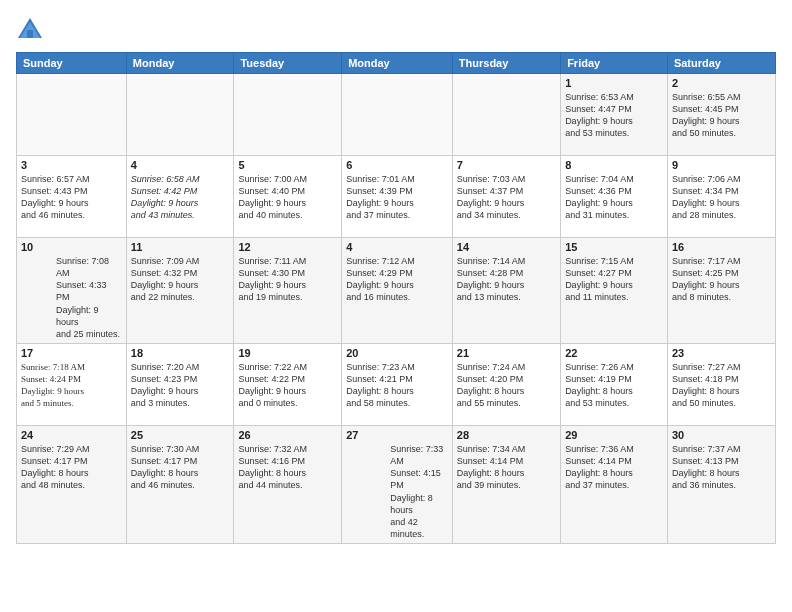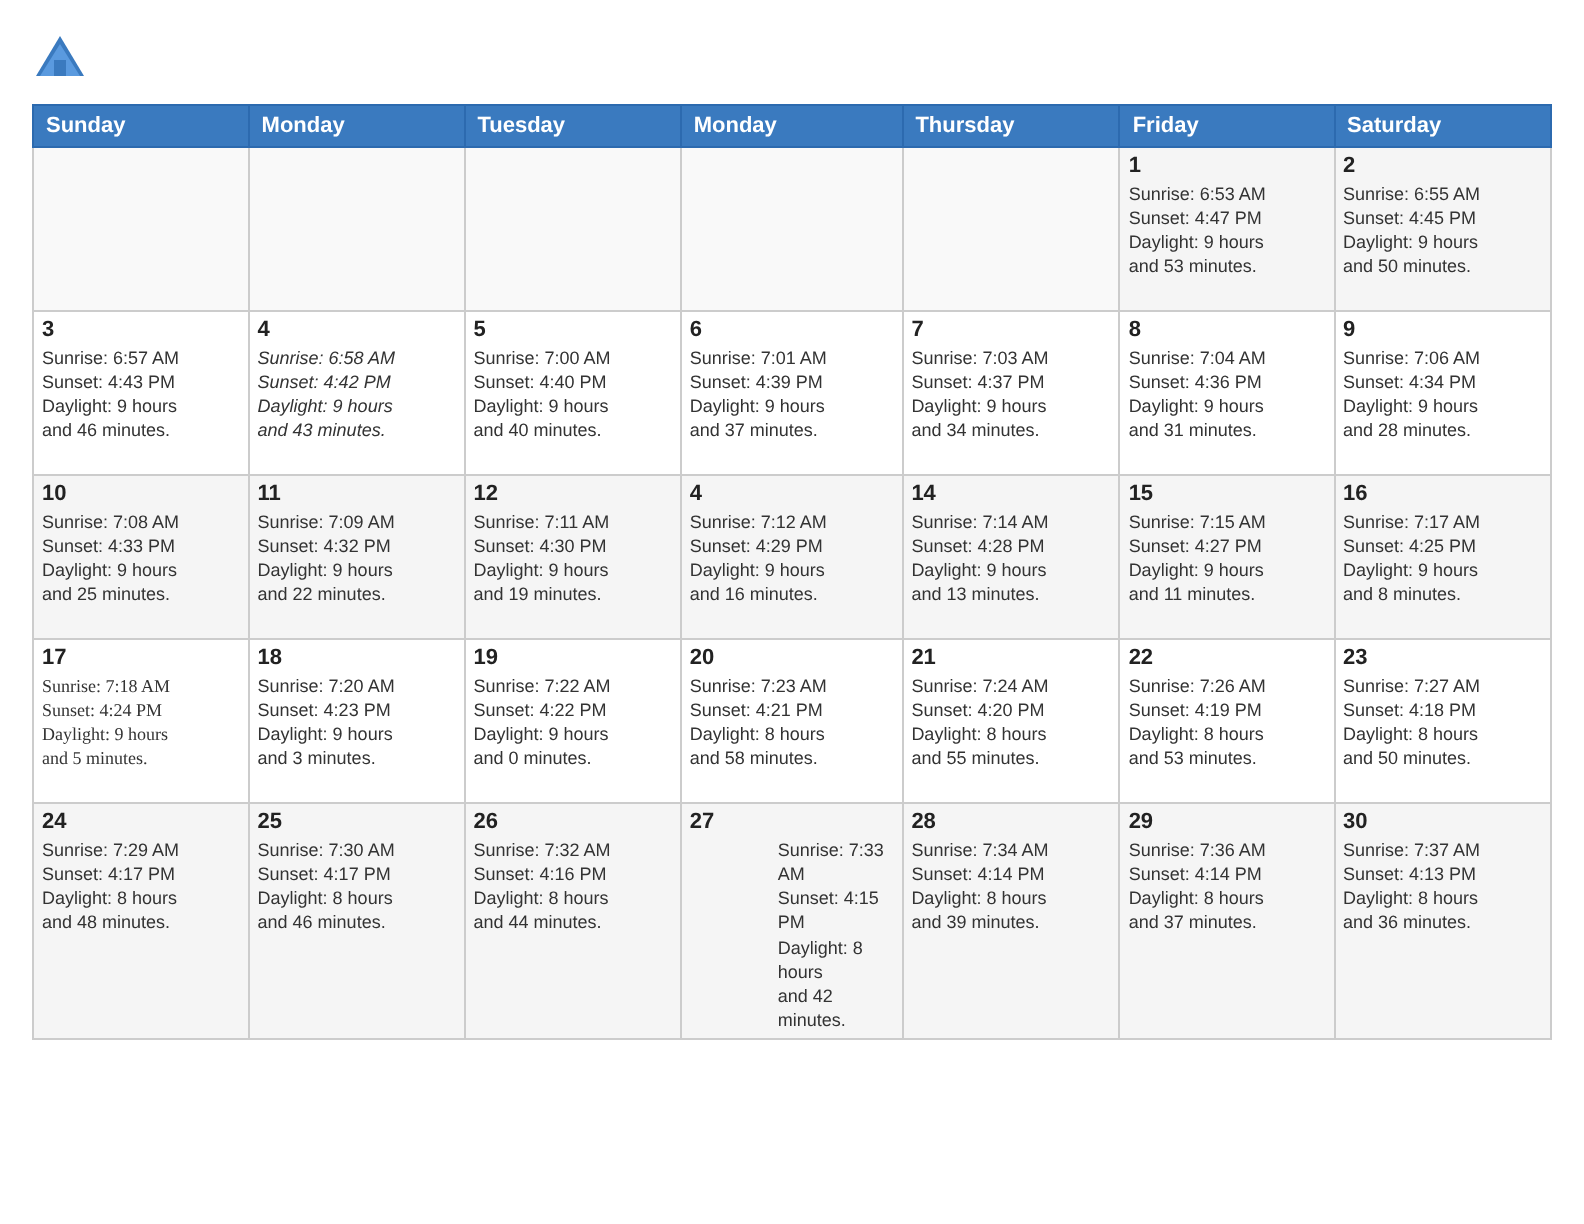--- a/index.html
+++ b/index.html
@@ -203,21 +203,21 @@
             <div class="day-num">9</div>
             <div class="day-info" style="white-space: pre-line;">Sunrise: 7:06 AM
 Sunset: 4:34 PM
 Daylight: 9 hours
 and 28 minutes.</div>
           </td>
         </tr>
         <tr>
           <td>
             <div class="day-num">10</div>
-            <div class="day-info" style="white-space: pre-line;">Sunrise: 7:08 AM
+            <div class="day-info" style="white-space: pre-line; margin-left: 35px;">Sunrise: 7:08 AM
 Sunset: 4:33 PM
 Daylight: 9 hours
 and 25 minutes.</div>
           </td>
           <td>
             <div class="day-num">11</div>
             <div class="day-info" style="white-space: pre-line;">Sunrise: 7:09 AM
 Sunset: 4:32 PM
 Daylight: 9 hours
 and 22 minutes.</div>

